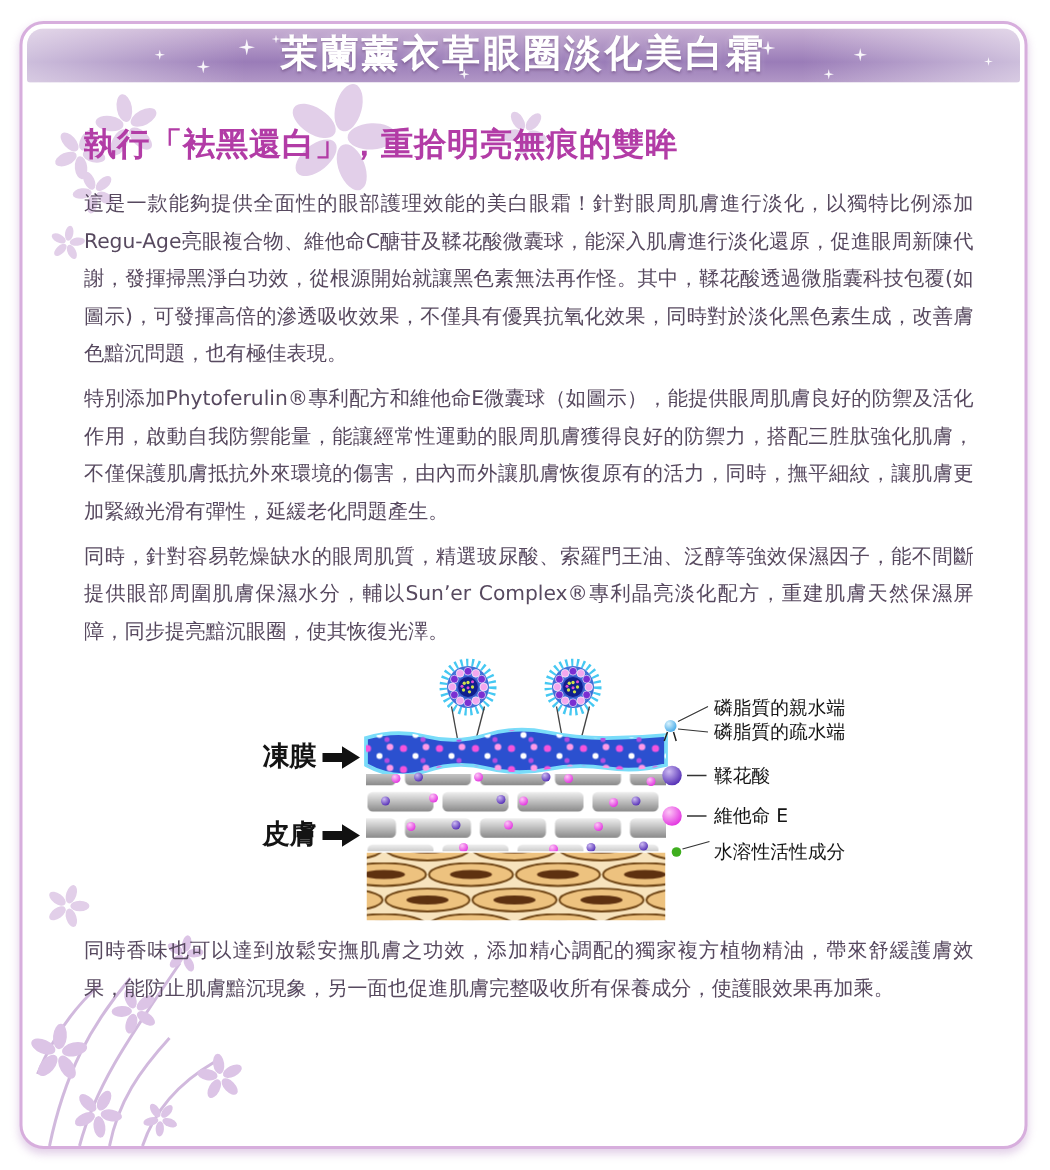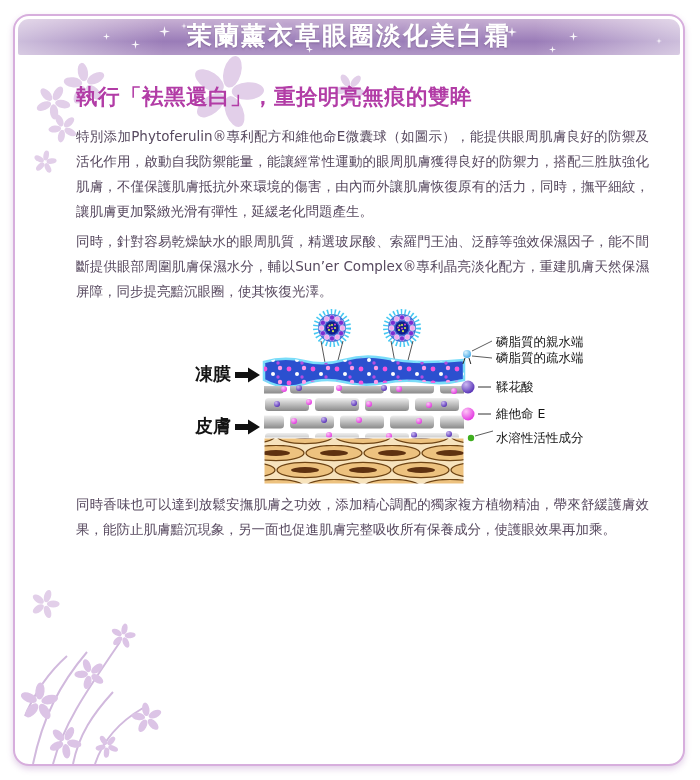--- a/index.html
+++ b/index.html
@@ -8,21 +8,21 @@
         border:2px solid #d7aedd;border-radius:16px;box-shadow:0 3px 6px rgba(190,150,205,.45);overflow:hidden;}
   .banner{position:relative;margin:3px 3px 0;height:36px;border-radius:11px 11px 2px 2px;
         background-image:linear-gradient(90deg,rgba(255,255,255,.5) 0%,rgba(255,255,255,0) 22%,rgba(255,255,255,0) 78%,rgba(255,255,255,.5) 100%),
                          linear-gradient(180deg,#c7afd3 0%,#9a7cb8 62%,#b197c6 100%);
         display:flex;align-items:flex-start;justify-content:center;}
   .banner-title{color:#fff;font-size:25px;font-weight:bold;letter-spacing:2px;
         text-shadow:0 1px 2px rgba(80,40,100,.45),0 0 4px rgba(255,255,255,.3);}
   .sparkle{position:absolute;background:#fff;opacity:.92;
         clip-path:polygon(50% 0%,59% 41%,100% 50%,59% 59%,50% 100%,41% 59%,0% 50%,41% 41%);}
   .deco{position:absolute;left:0;top:0;width:668px;height:748px;z-index:0;pointer-events:none;}
-  .content{position:relative;z-index:1;padding:27px 34px 0 41px;margin-left:20px;}
+  .content{position:relative;z-index:1;padding:27px 34px 0 41px;}
   .heading{font-size:21.5px;font-weight:bold;color:#b23ca6;letter-spacing:.5px;line-height:30px;margin:0 0 12px;}
   .para{font-size:13.5px;line-height:25px;color:#57495f;text-align:justify;margin:0 0 5px;}
   .diagram{position:relative;height:178px;margin:5px 0;}
   .diagram svg{position:absolute;left:113px;top:0;}
   .lbl{font-size:18px;font-weight:bold;fill:#141414;}
   .leg{font-size:12.5px;fill:#141414;}
 </style>
 </head>
 <body>
 
@@ -86,20 +86,21 @@
     <span class="sparkle" style="left:489px;top:8px;width:10px;height:10px;"></span>
     <span class="sparkle" style="left:531px;top:27px;width:7px;height:7px;"></span>
     <span class="sparkle" style="left:551px;top:13px;width:9px;height:9px;"></span>
     <span class="sparkle" style="left:638px;top:19px;width:6px;height:6px;"></span>
     <span class="banner-title">茉蘭薰衣草眼圈淡化美白霜</span>
   </div>
 
   <div class="content">
     <h2 class="heading">執行「袪黑還白」，重拾明亮無痕的雙眸</h2>
 
+    <p class="para">這是一款能夠提供全面性的眼部護理效能的美白眼霜！針對眼周肌膚進行淡化，以獨特比例添加Regu-Age亮眼複合物、維他命C醣苷及鞣花酸微囊球，能深入肌膚進行淡化還原，促進眼周新陳代謝，發揮掃黑淨白功效，從根源開始就讓黑色素無法再作怪。其中，鞣花酸透過微脂囊科技包覆(如圖示)，可發揮高倍的滲透吸收效果，不僅具有優異抗氧化效果，同時對於淡化黑色素生成，改善膚色黯沉問題，也有極佳表現。</p>
     <p class="para">特別添加Phytoferulin®專利配方和維他命E微囊球（如圖示），能提供眼周肌膚良好的防禦及活化作用，啟動自我防禦能量，能讓經常性運動的眼周肌膚獲得良好的防禦力，搭配三胜肽強化肌膚，不僅保護肌膚抵抗外來環境的傷害，由內而外讓肌膚恢復原有的活力，同時，撫平細紋，讓肌膚更加緊緻光滑有彈性，延緩老化問題產生。</p>
     <p class="para">同時，針對容易乾燥缺水的眼周肌質，精選玻尿酸、索羅門王油、泛醇等強效保濕因子，能不間斷提供眼部周圍肌膚保濕水分，輔以Sun’er Complex®專利晶亮淡化配方，重建肌膚天然保濕屏障，同步提亮黯沉眼圈，使其恢復光澤。</p>
 
     <div class="diagram">
       <svg width="490" height="178" viewBox="0 0 490 178">
         <defs>
           <linearGradient id="brickG" x1="0" y1="0" x2="0" y2="1">
             <stop offset="0" stop-color="#efefef"></stop>
               <stop offset=".45" stop-color="#c2c2c2"></stop>
               <stop offset="1" stop-color="#8a8a8a"></stop>

